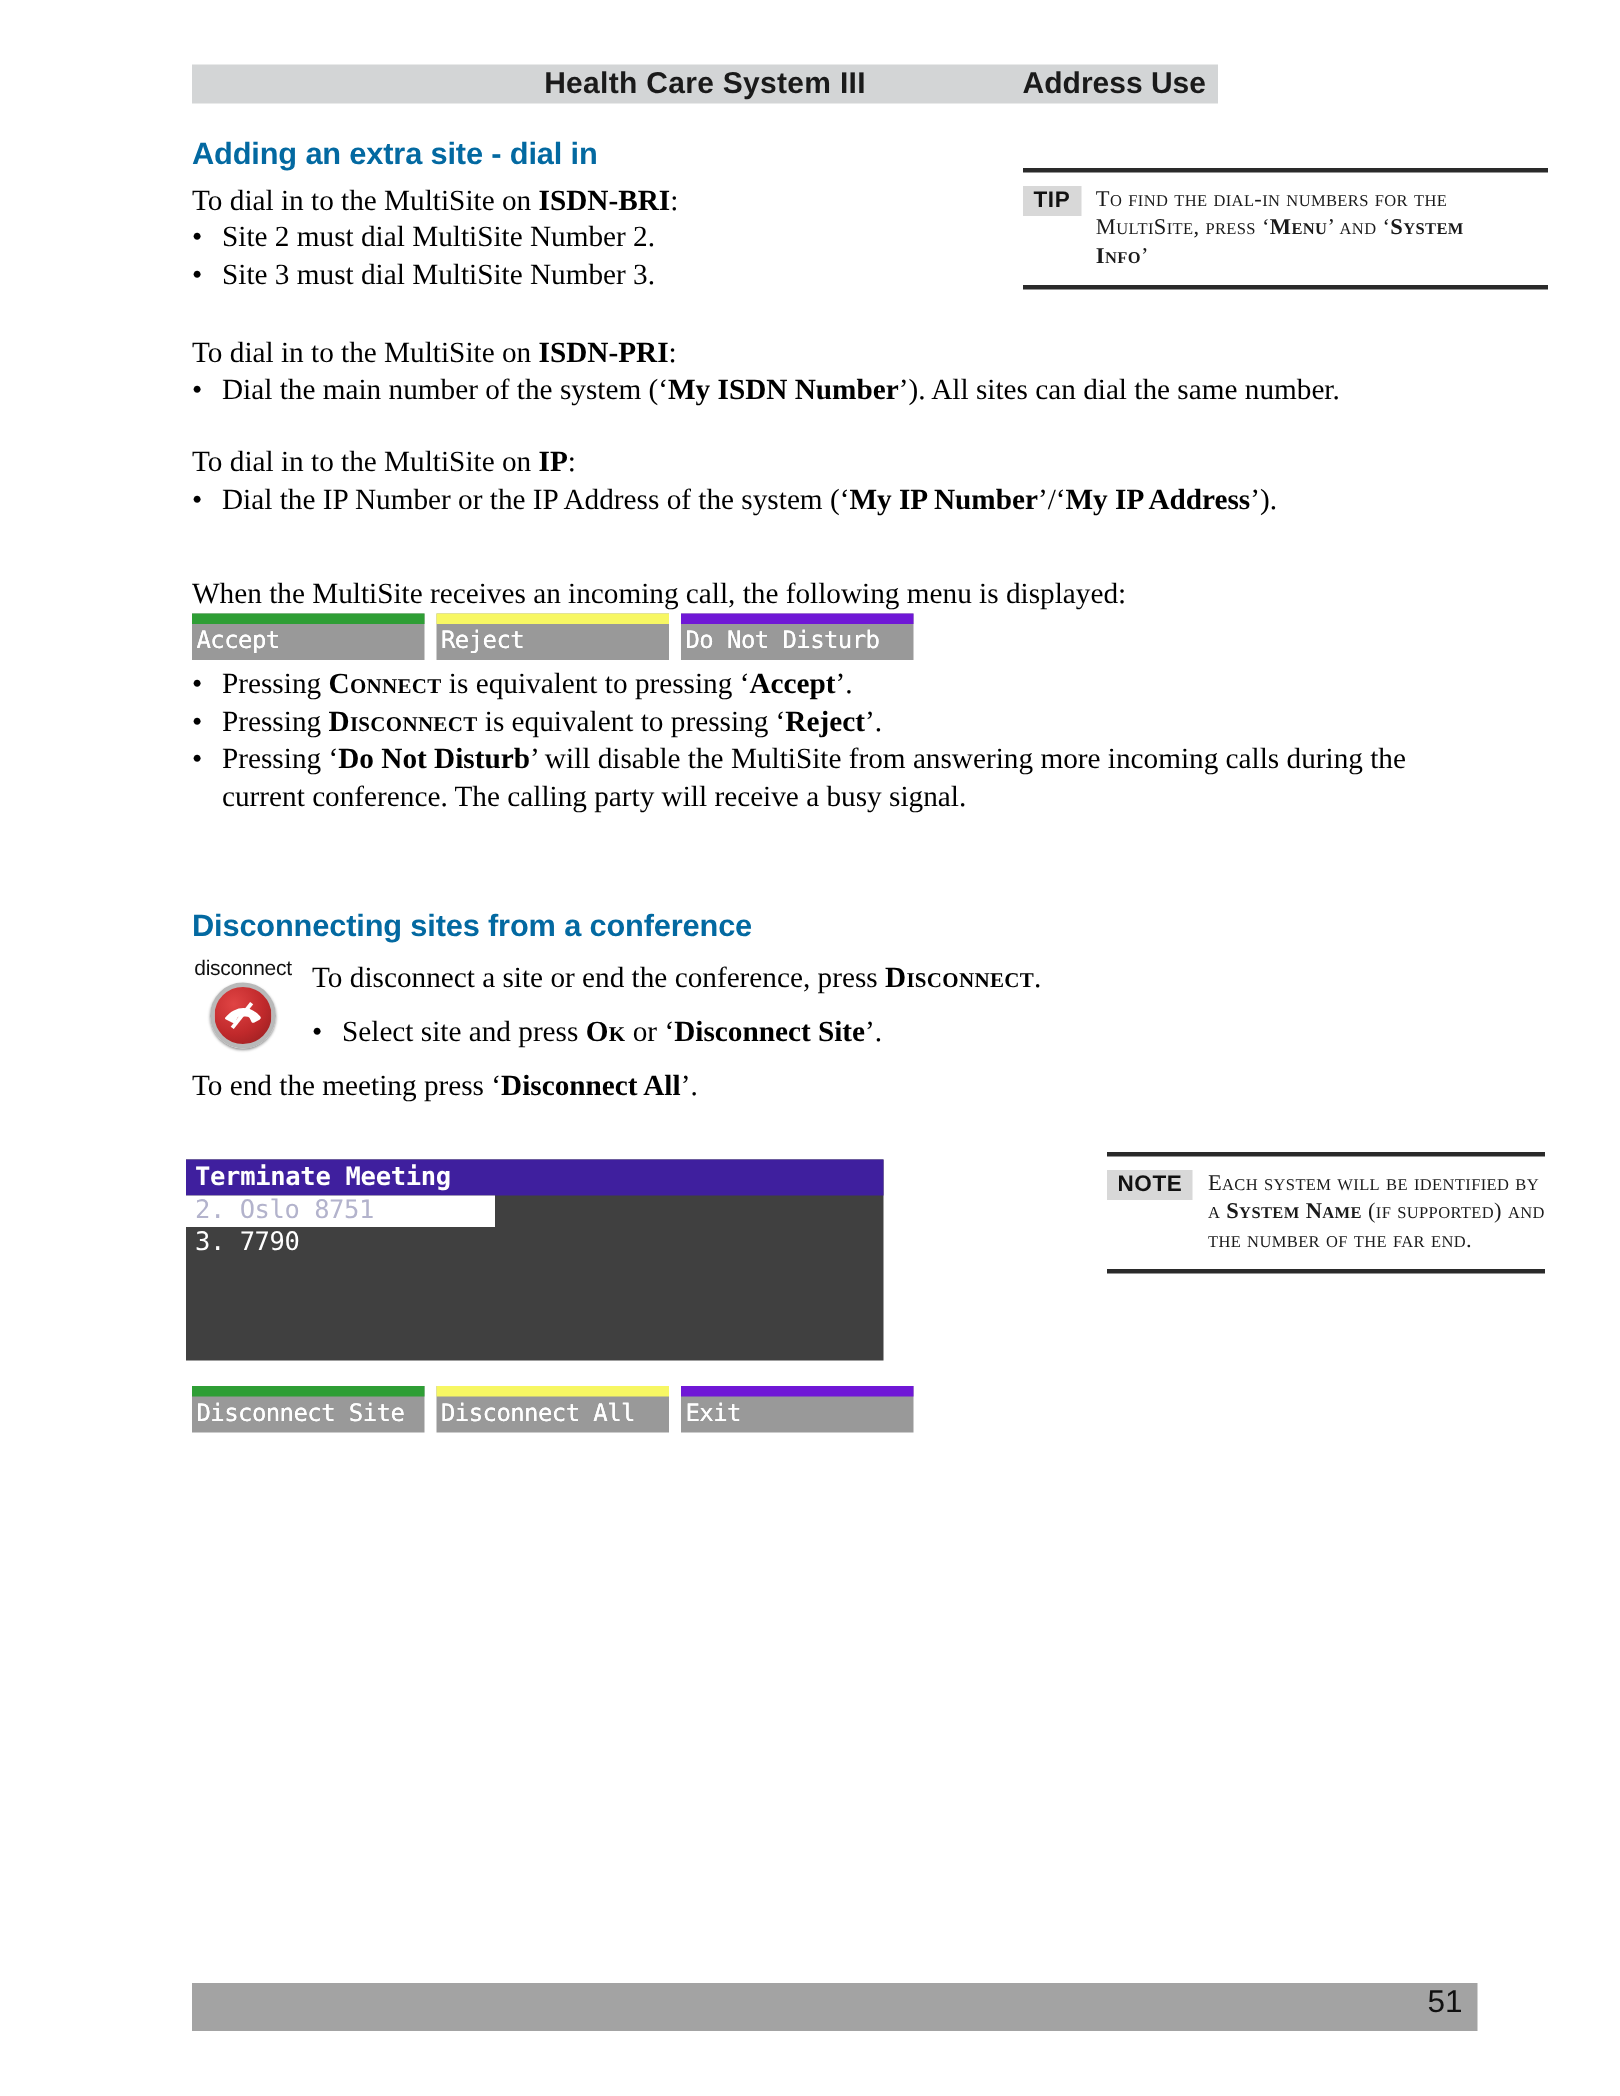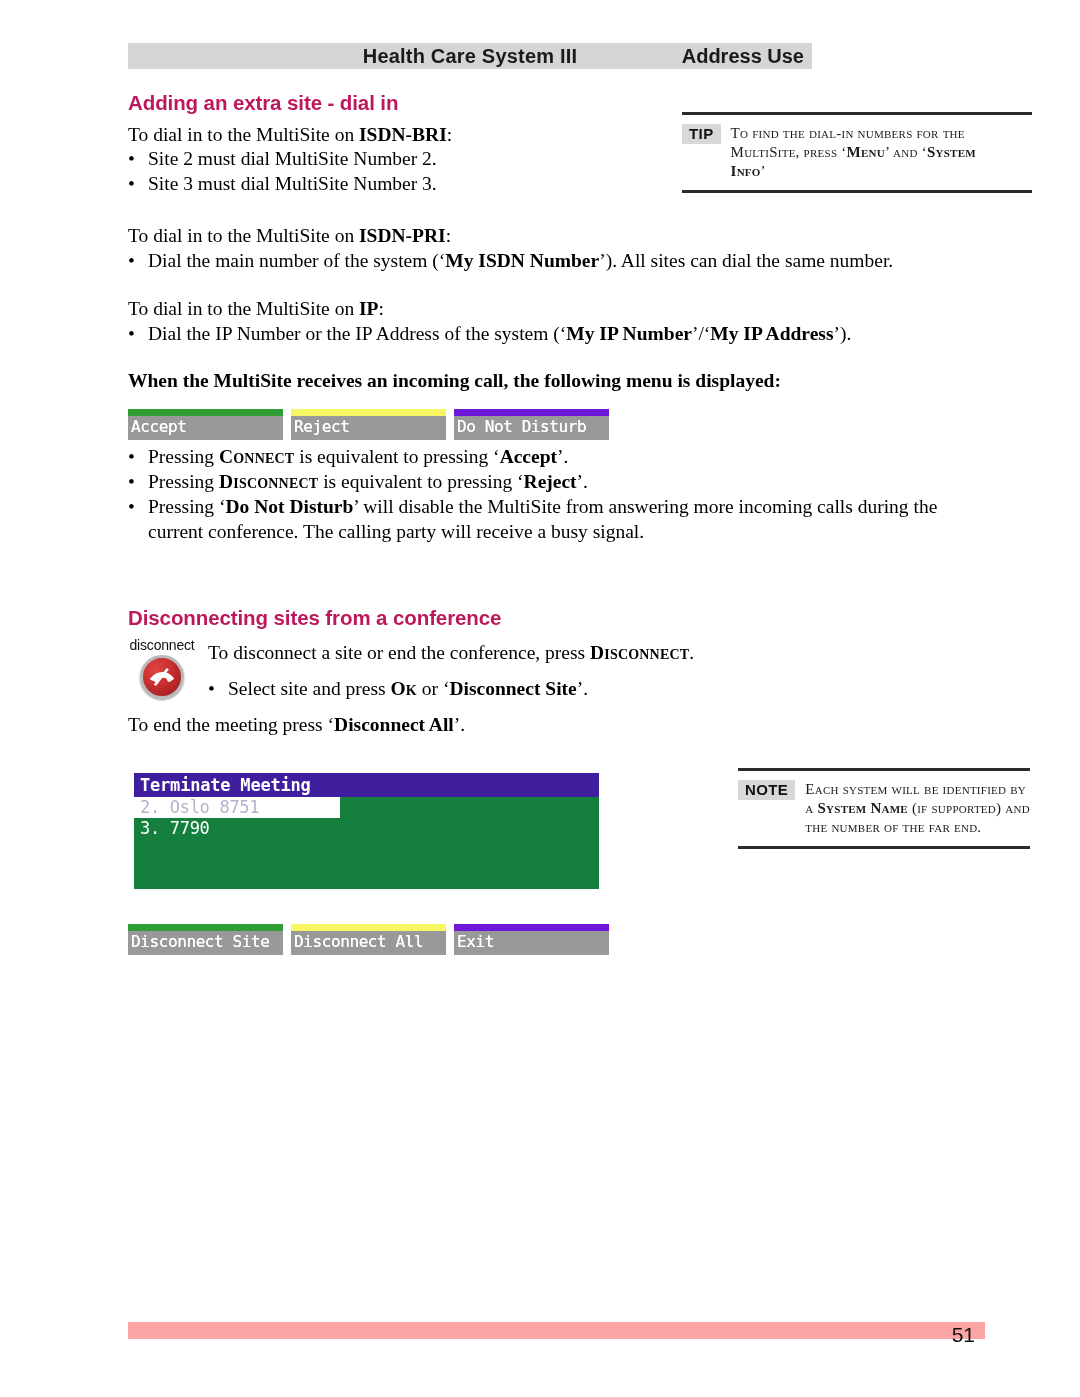--- a/index.html
+++ b/index.html
@@ -49,21 +49,21 @@
     color: #1a1a1a;
   }
 
   
   h2.section-heading {
     position: absolute;
     margin: 0;
     font-family: "Liberation Sans", "DejaVu Sans", sans-serif;
     font-size: 20.5px;
     font-weight: bold;
-    color: #be185d;
+    color: #0369a1;
     letter-spacing: -0.1px;
   }
   #heading-adding { left: 128px; top: 91px; }
   #heading-disconnecting { left: 128px; top: 606px; }
 
   
   .para {
     position: absolute;
     font-size: 19.5px;
     line-height: 25px;
@@ -160,25 +160,25 @@
     letter-spacing: -0.4px;
     white-space: nowrap;
     text-shadow: 0 0 0 #fff;
   }
 
   #softkeys-incoming { left: 128px; top: 409px; }
   #softkeys-terminate { left: 128px; top: 924px; }
 
   .device-screen {
     position: absolute;
-    left: 134px;
+    left: 124px;
     top: 773px;
     width: 465px;
-    height: 116px;
-    background: #15803d;
+    height: 134px;
+    background: #404040;
   }
   .device-screen .titlebar {
     height: 24px;
     background: #3f1f9e;
     color: #ffffff;
     font-family: "DejaVu Sans Mono", "Liberation Mono", monospace;
     font-size: 17px;
     font-weight: bold;
     line-height: 24px;
     padding-left: 6px;
@@ -236,22 +236,22 @@
     top: 50%;
     transform: translate(-50%, -50%);
   }
 
   
   .footer-bar {
     position: absolute;
     left: 128px;
     top: 1322px;
     width: 857px;
-    height: 17px;
-    background: #fca5a5;
+    height: 32px;
+    background: #a3a3a3;
   }
   .footer-page {
     position: absolute;
     right: 10px;
     top: 0;
     font-family: "Liberation Sans", "DejaVu Sans", sans-serif;
     font-size: 21px;
     line-height: 25px;
     color: #111;
   }
@@ -272,21 +272,21 @@
 <div class="bullet" style="left:128px; top:171px;"><span>Site 3 must dial MultiSite Number 3.</span></div>
 
 <div class="para" style="left:128px; top:223px;"><span>To dial in to the MultiSite on </span><b>ISDN-PRI</b><span>:</span></div>
 
 <div class="bullet" style="left:128px; top:248px;"><span>Dial the main number of the system (‘</span><b>My ISDN Number</b><span>’). All sites can dial the same number.</span></div>
 
 <div class="para" style="left:128px; top:296px;"><span>To dial in to the MultiSite on </span><b>IP</b><span>:</span></div>
 
 <div class="bullet" style="left:128px; top:321px;"><span>Dial the IP Number or the IP Address of the system (‘</span><b>My IP Number</b><span>’/‘</span><b>My IP Address</b><span>’).</span></div>
 
-<div class="para" style="left:128px; top:368px;font-weight:bold;">When the MultiSite receives an incoming call, the following menu is displayed:</div>
+<div class="para" style="left:128px; top:384px;">When the MultiSite receives an incoming call, the following menu is displayed:</div>
 
 <div class="softkey-row" id="softkeys-incoming">
   <div class="softkey">
     <div class="cap" style="background:#2e9e35;"></div>
     <div class="label">Accept</div>
   </div>
   <div class="softkey">
     <div class="cap" style="background:#f7f763;"></div>
     <div class="label">Reject</div>
   </div>

